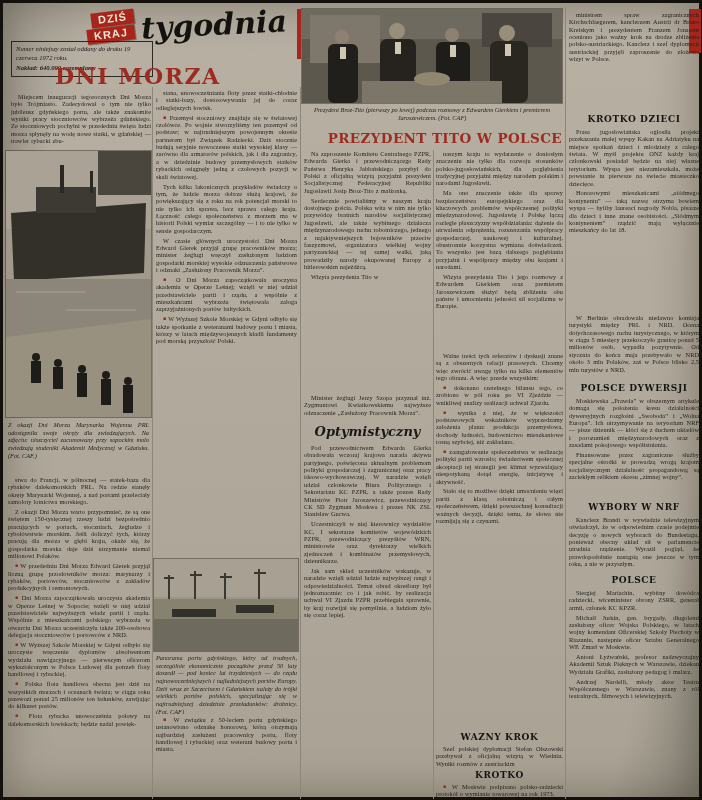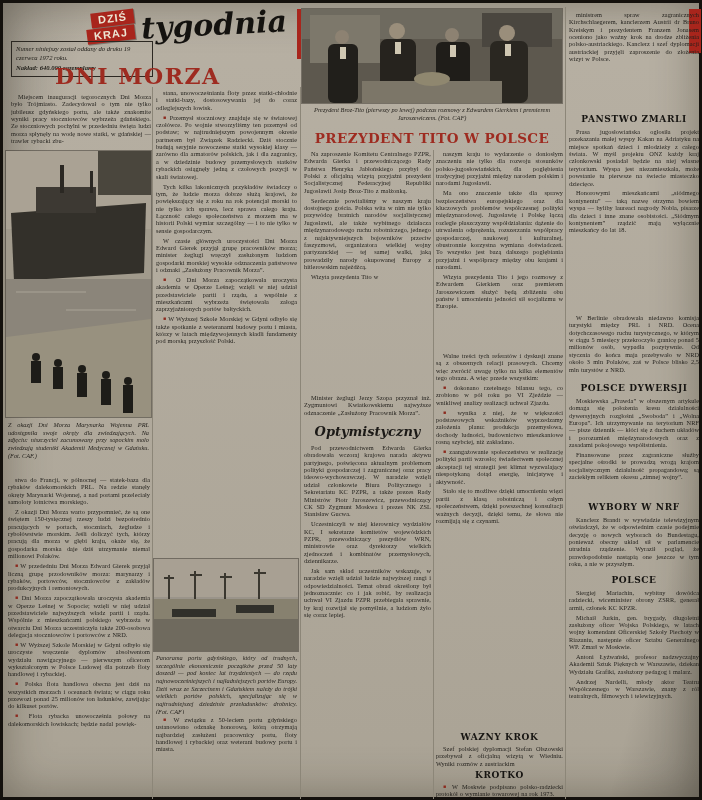--- a/index.html
+++ b/index.html
@@ -12,21 +12,21 @@
   .block{position:absolute;overflow:hidden;}
   .txt{font-size:6.3px;line-height:1.17;text-align:justify;color:#211f1b;
        letter-spacing:.05px;word-spacing:.4px;}
   .txt .para{margin:0 0 2.6px;text-indent:7px;}
   .sq{color:#8c2a1e;font-size:5px;vertical-align:1px;}
   .cap{font-style:italic;font-size:6.3px;line-height:1.22;text-align:justify;color:#26231e;}
   .cap-center{text-align:center;}
   .h-main{font-family:"DejaVu Serif",serif;font-weight:bold;font-size:22px;
           color:#9e2b20;letter-spacing:1.5px;}
   .h-tito{font-family:"DejaVu Serif",serif;font-weight:bold;font-size:13.5px;
-          color:#9e2b20;text-align:center;letter-spacing:.4px;}
+          color:#9e2b20;text-align:right;letter-spacing:.4px;}
   .h-bilans{font-family:"DejaVu Serif",serif;font-weight:bold;font-style:italic;
             font-size:13px;color:#1b1916;text-align:center;}
   .h-side{font-family:"DejaVu Serif",serif;font-weight:bold;font-size:9px;line-height:1.1;
           text-align:center;letter-spacing:.6px;color:#171512;}
   .badge{position:absolute;background:#a8251c;color:#ece4d2;
          font:bold 11px/1 "Liberation Sans",sans-serif;padding:2px 7px;
          transform:rotate(-7deg);letter-spacing:1px;box-shadow:1px 1px 0 rgba(0,0,0,.3);}
   .script-title{position:absolute;font-family:"DejaVu Serif",serif;font-style:italic;
          font-weight:bold;font-size:30px;color:#14120f;transform:rotate(-3deg);}
   .issue-box{border:1.5px solid #2c2822;padding:3px 4px;
@@ -192,21 +192,21 @@
       </div>
     <div class="block h-side" style="left:433px;top:768px;width:127px;height:12px;">KRÓTKO</div>
     <div class="block txt" style="left:433px;top:780px;width:127px;height:14px;">
         <p class="para"><span class="sq">■ </span>W Moskwie podpisano polsko-radziecki protokół o wymianie towarowej na rok 1973.</p>
       </div>
 
     <div class="block txt" style="left:566px;top:8px;width:130px;height:102px;">
         <p class="para">ministrem spraw zagranicznych Kirchschlaegerem, kanclerzem Austrii dr Bruno Kreiskym i prezydentem Franzem Jonasem oceniono jako ważny krok na drodze zbliżenia polsko-austriackiego. Kanclerz i szef dyplomacji austriackiej przyjęli zaproszenie do złożenia wizyt w Polsce.</p>
       </div>
 
-    <div class="block h-side" style="left:566px;top:112px;width:130px;height:12px;">PAŃSTWO ZMARLI</div>
+    <div class="block h-side" style="left:566px;top:112px;width:130px;height:12px;">KRÓTKO DZIECI</div>
     <div class="block txt" style="left:566px;top:125px;width:130px;height:160px;">
         <p class="para">Prasa jugosłowiańska ogłosiła projekt przekazania małej wyspy Kakan na Adriatyku na miejsce spotkań dzieci i młodzieży z całego świata. W myśl projektu ONZ każdy kraj członkowski posiadał będzie na niej własne terytorium. Wyspa jest niezamieszkała, może powstanie tu pierwsze na świecie miasteczko dziecięce.</p>
         <p class="para">Honorowymi mieszkańcami „siódmego kontynentu” — taką nazwę otrzyma bowiem wyspa — byliby laureaci nagrody Nobla, pisarze dla dzieci i inne znane osobistości. „Siódmym kontynentem” rządzić mają wyłącznie mieszkańcy do lat 18.</p>
       </div>
 
     <div class="block txt" style="left:566px;top:311px;width:130px;height:68px;">
         <p class="para">W Berlinie obradowała niedawno komisja turystyki między PRL i NRD. Ocena dotychczasowego ruchu turystycznego, w którym w ciągu 5 miesięcy przekroczyło granicę ponad 5 milionów osób, wypadła pozytywnie. Od stycznia do końca maja przebywało w NRD około 3 mln Polaków, zaś w Polsce blisko 2,5 mln turystów z NRD.</p>
       </div>
 
     <div class="block h-side" style="left:566px;top:381px;width:130px;height:12px;">POLSCE DYWERSJI</div>

